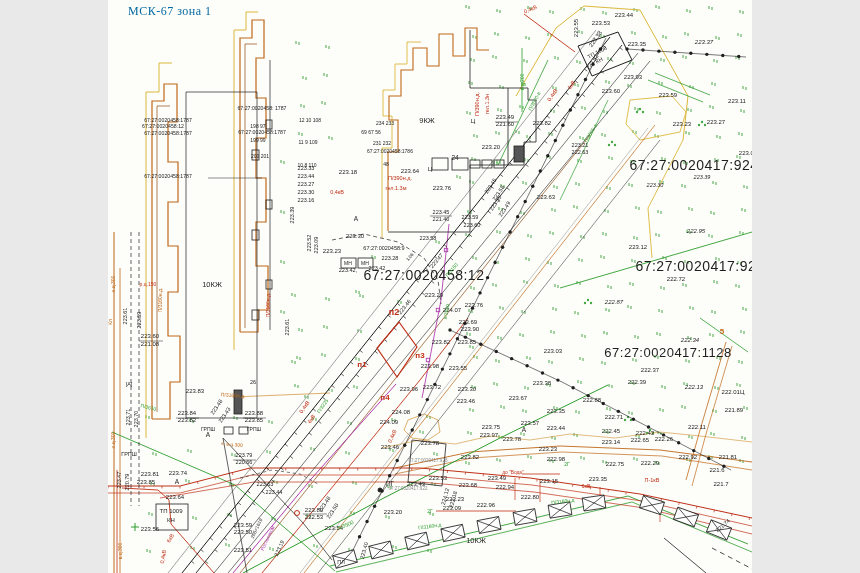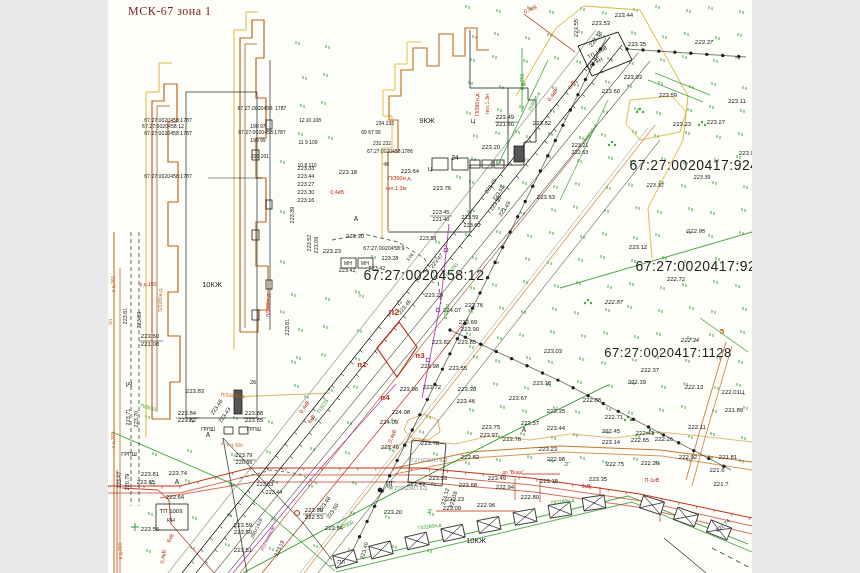--- a/index.html
+++ b/index.html
@@ -1,19 +1,19 @@
 <!DOCTYPE html>
 <html><head>
 <meta charset="utf-8">
 <style>
   html,body{margin:0;padding:0;background:#fff;}
   #stage{position:relative;width:860px;height:573px;overflow:hidden;background:#fdfdfa;
          font-family:"Liberation Sans",sans-serif;}
   #map-title{position:absolute;left:128px;top:4px;font-family:"Liberation Serif",serif;
-             font-size:12px;color:#7f1d1d;letter-spacing:.5px;z-index:5;}
+             font-size:12px;color:#0369a1;letter-spacing:.5px;z-index:5;}
   svg{position:absolute;left:0;top:0;}
   svg text{font-family:"Liberation Sans",sans-serif;}
 </style>
 </head>
 <body>
 
 <div id="stage">
   <div id="map-title">МСК-67 зона 1</div>
   <svg id="map-canvas" width="860" height="573" viewBox="0 0 860 573">
       <g>

